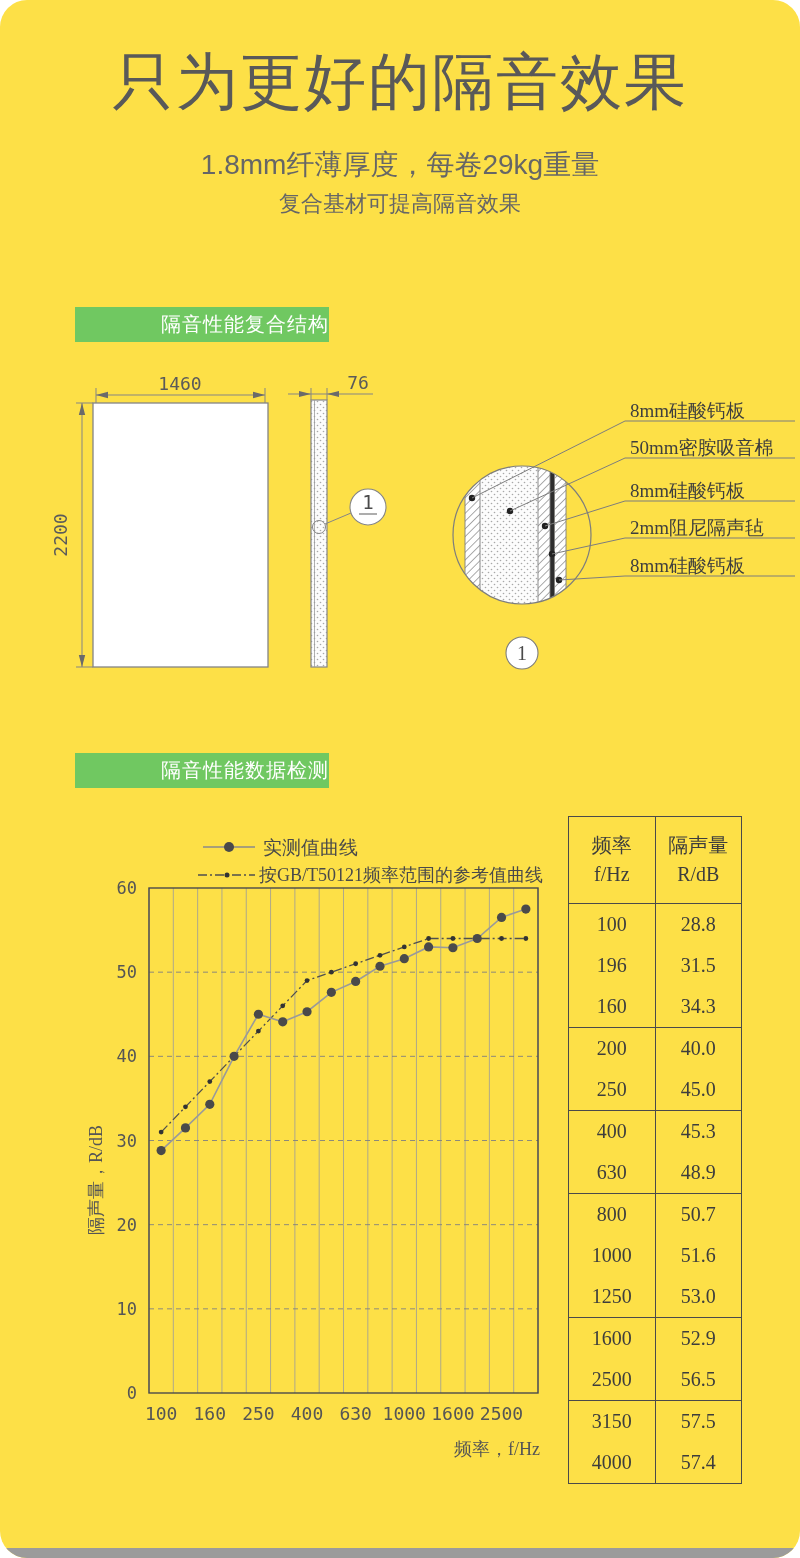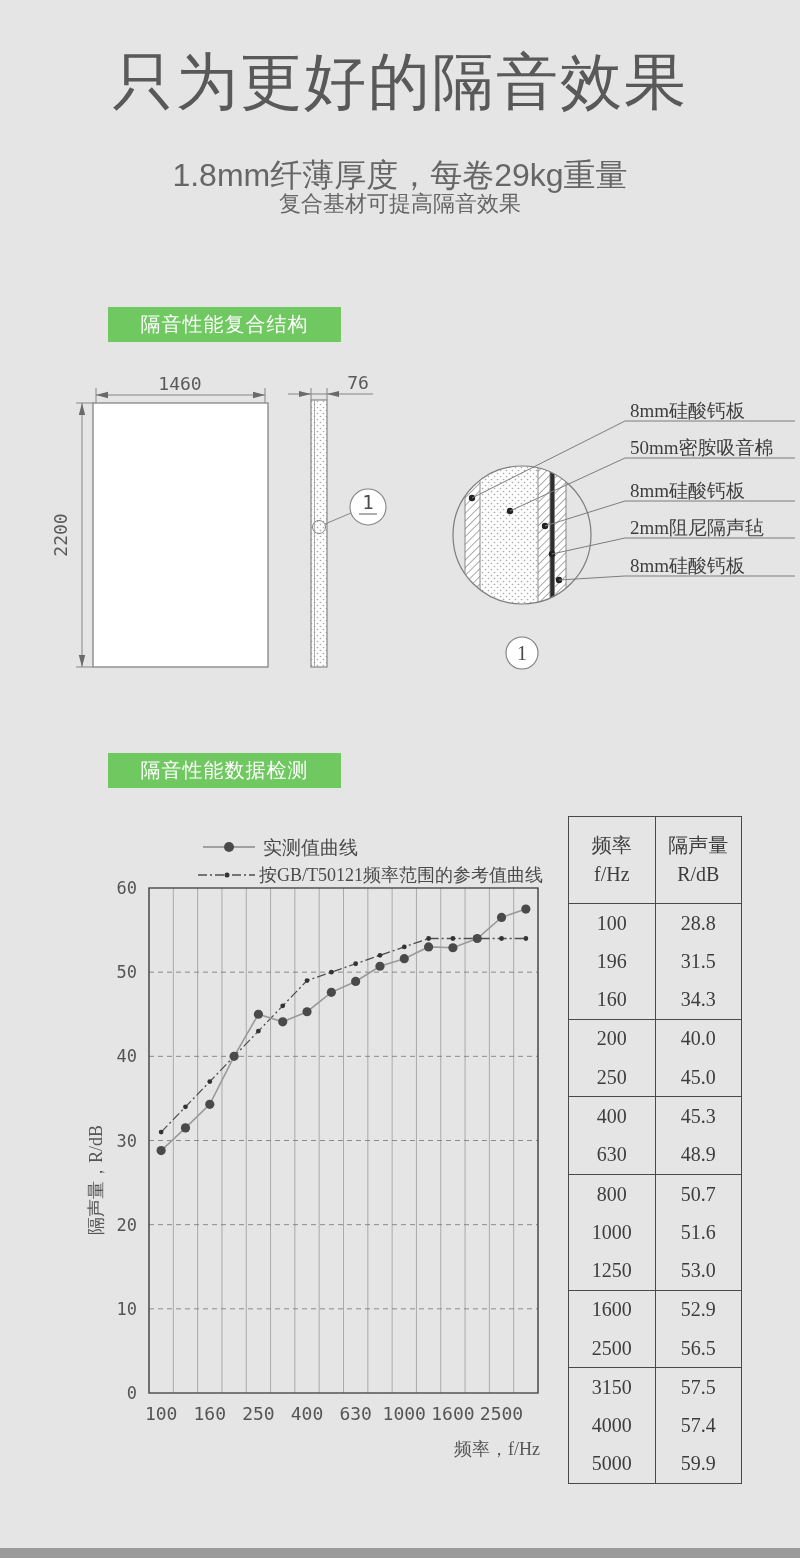--- a/index.html
+++ b/index.html
@@ -1,25 +1,25 @@
 <!DOCTYPE html>
 <html><head>
 <meta charset="utf-8">
 <style>
   html,body{margin:0;padding:0;background:#ffffff;}
-  #page{position:relative;width:800px;height:1558px;background:#e5e5e5;overflow:hidden;
-        font-family:"Liberation Sans",sans-serif;}
+  #page{position:relative;width:800px;height:1558px;background:#fde047;overflow:hidden;
+        font-family:"Liberation Sans",sans-serif;border-radius:27px;}
   .abs{position:absolute;}
   #page-title{left:0;top:48px;width:800px;text-align:center;font-size:62px;letter-spacing:2px;
               color:#595959;font-weight:500;line-height:1.1;}
   .subtitle{left:0;width:800px;text-align:center;color:#666666;}
-  #subtitle-1{top:146px;font-size:32px;margin-top:8px;}
+  #subtitle-1{top:146px;font-size:28px;}
   #subtitle-2{top:189px;font-size:22px;}
-  .badge{left:75px;width:233px;height:35px;line-height:35px;text-align:center;
-         color:#ffffff;font-size:20px;letter-spacing:1px;margin-left:33px;}
+  .badge{left:75px;width:254px;height:35px;line-height:35px;text-align:right;
+         color:#ffffff;font-size:20px;letter-spacing:1px;}
   #badge-structure{top:307px;}
   #badge-data{top:753px;}
   #diagram-svg{left:40px;top:370px;}
   #chart-svg{left:82px;top:820px;}
   #table-wrap{left:568px;top:816px;width:174px;height:668px;}
   #spec-table{border-collapse:collapse;table-layout:fixed;width:174px;height:668px;
               font-family:"Liberation Serif",serif;color:#3d3d3d;
               border:1.6px solid #4a4a4a;padding-left:43px;}
   #spec-table th{font-weight:normal;font-size:20px;line-height:29px;height:84px;
                  border-bottom:1.4px solid #4a4a4a;}
@@ -294,23 +294,19 @@
             <td class="c2">56.5</td>
           </tr>
           <tr class="group-start">
             <td>3150</td>
             <td class="c2">57.5</td>
           </tr>
           <tr>
             <td>4000</td>
             <td class="c2">57.4</td>
           </tr>
-          <tr>
-            <td>5000</td>
-            <td class="c2">59.9</td>
-          </tr>
         </tbody>
       </table>
     </div>
 
   <div class="abs" id="footer-bar" style="background: rgb(155, 155, 155);"></div>
 
 </div>
 
 </body></html>

